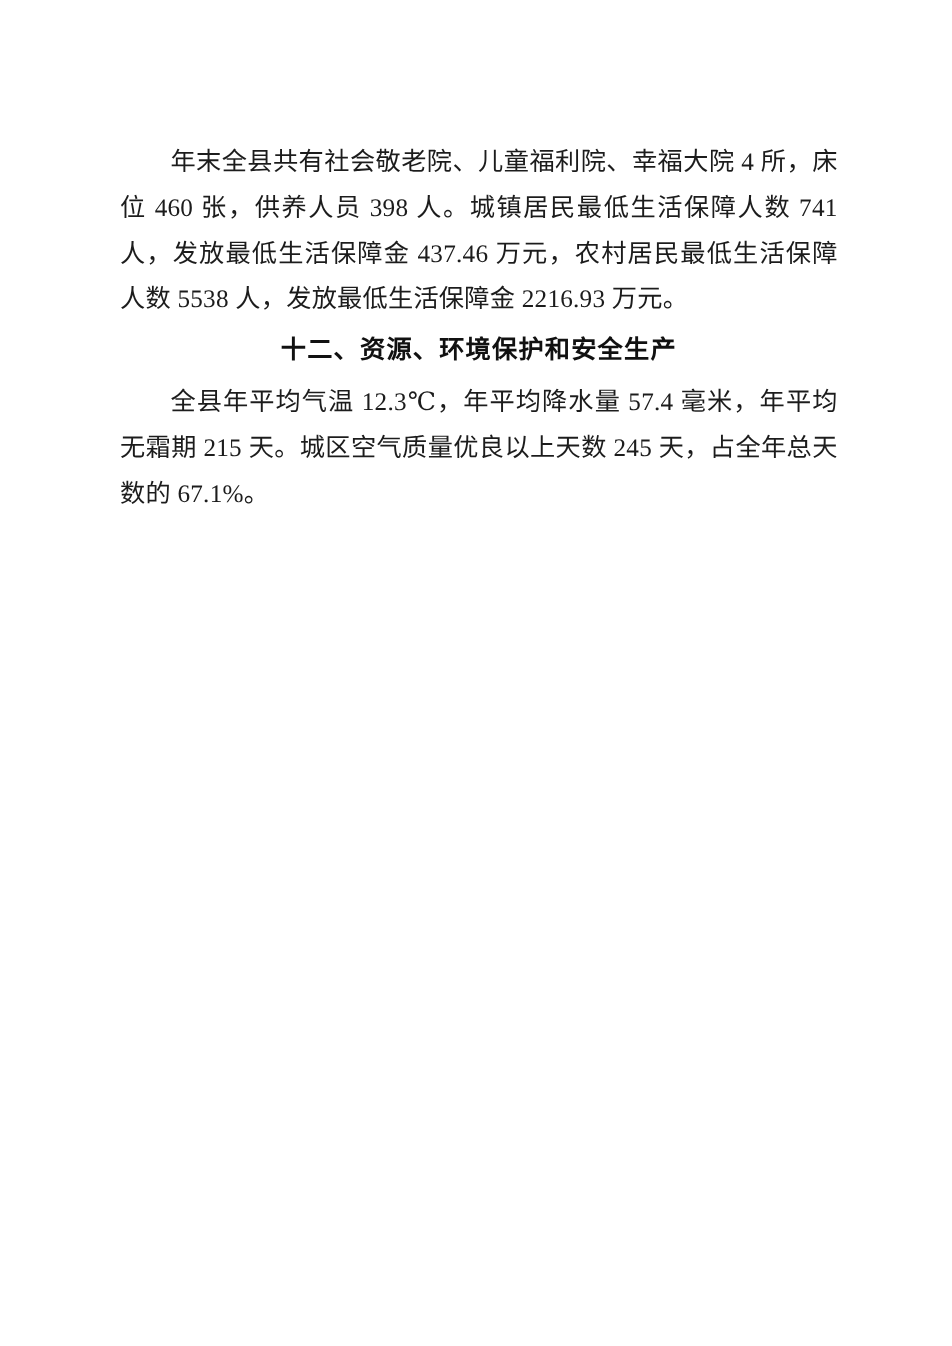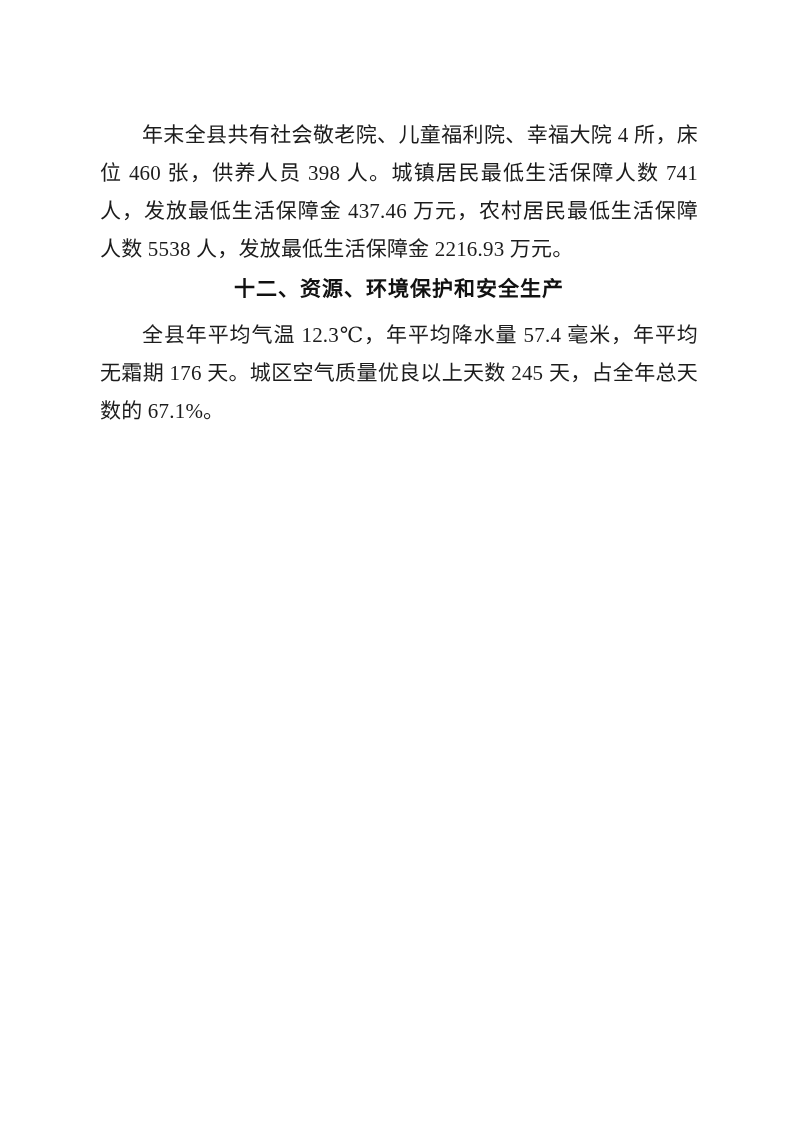--- a/index.html
+++ b/index.html
@@ -22,21 +22,21 @@
     margin: 0 0 4px 0;
     font-size: 21px;
     line-height: 38px;
     text-align: justify;
     text-indent: 2em;
     letter-spacing: 0.2px;
     color: #1c1c1c;
   }
   .section-heading {
     margin: 4px 0 6px 0;
-    font-family: Liberation Mono, monospace;
+    font-family: Liberation Serif, serif;
     font-weight: bold;
     font-size: 21px;
     line-height: 38px;
     text-align: center;
     letter-spacing: 1px;
     color: #111111;
   }
   .page-footer {
     position: absolute;
     top: 998px;
@@ -63,21 +63,21 @@
 </style>
 </head>
 <body>
 
 <div class="page">
 
   <p class="body-para">年末全县共有社会敬老院、儿童福利院、幸福大院 4 所，床位 460 张，供养人员 398 人。城镇居民最低生活保障人数 741 人，发放最低生活保障金 437.46 万元，农村居民最低生活保障人数 5538 人，发放最低生活保障金 2216.93 万元。</p>
 
   <h2 class="section-heading">十二、资源、环境保护和安全生产</h2>
 
-  <p class="body-para">全县年平均气温 12.3℃，年平均降水量 57.4 毫米，年平均无霜期 176 天。城区空气质量优良以上天数 245 天，占全年总天数的 67.1%。</p>
+  <p class="body-para">全县年平均气温 12.3℃，年平均降水量 57.4 毫米，年平均无霜期 215 天。城区空气质量优良以上天数 245 天，占全年总天数的 67.1%。</p>
 
 
 
 
   <div class="page-footer">
     <span class="footer-dash">—</span>
     <span class="page-number">13</span>
     <span class="footer-dash">—</span>
   </div>
 

